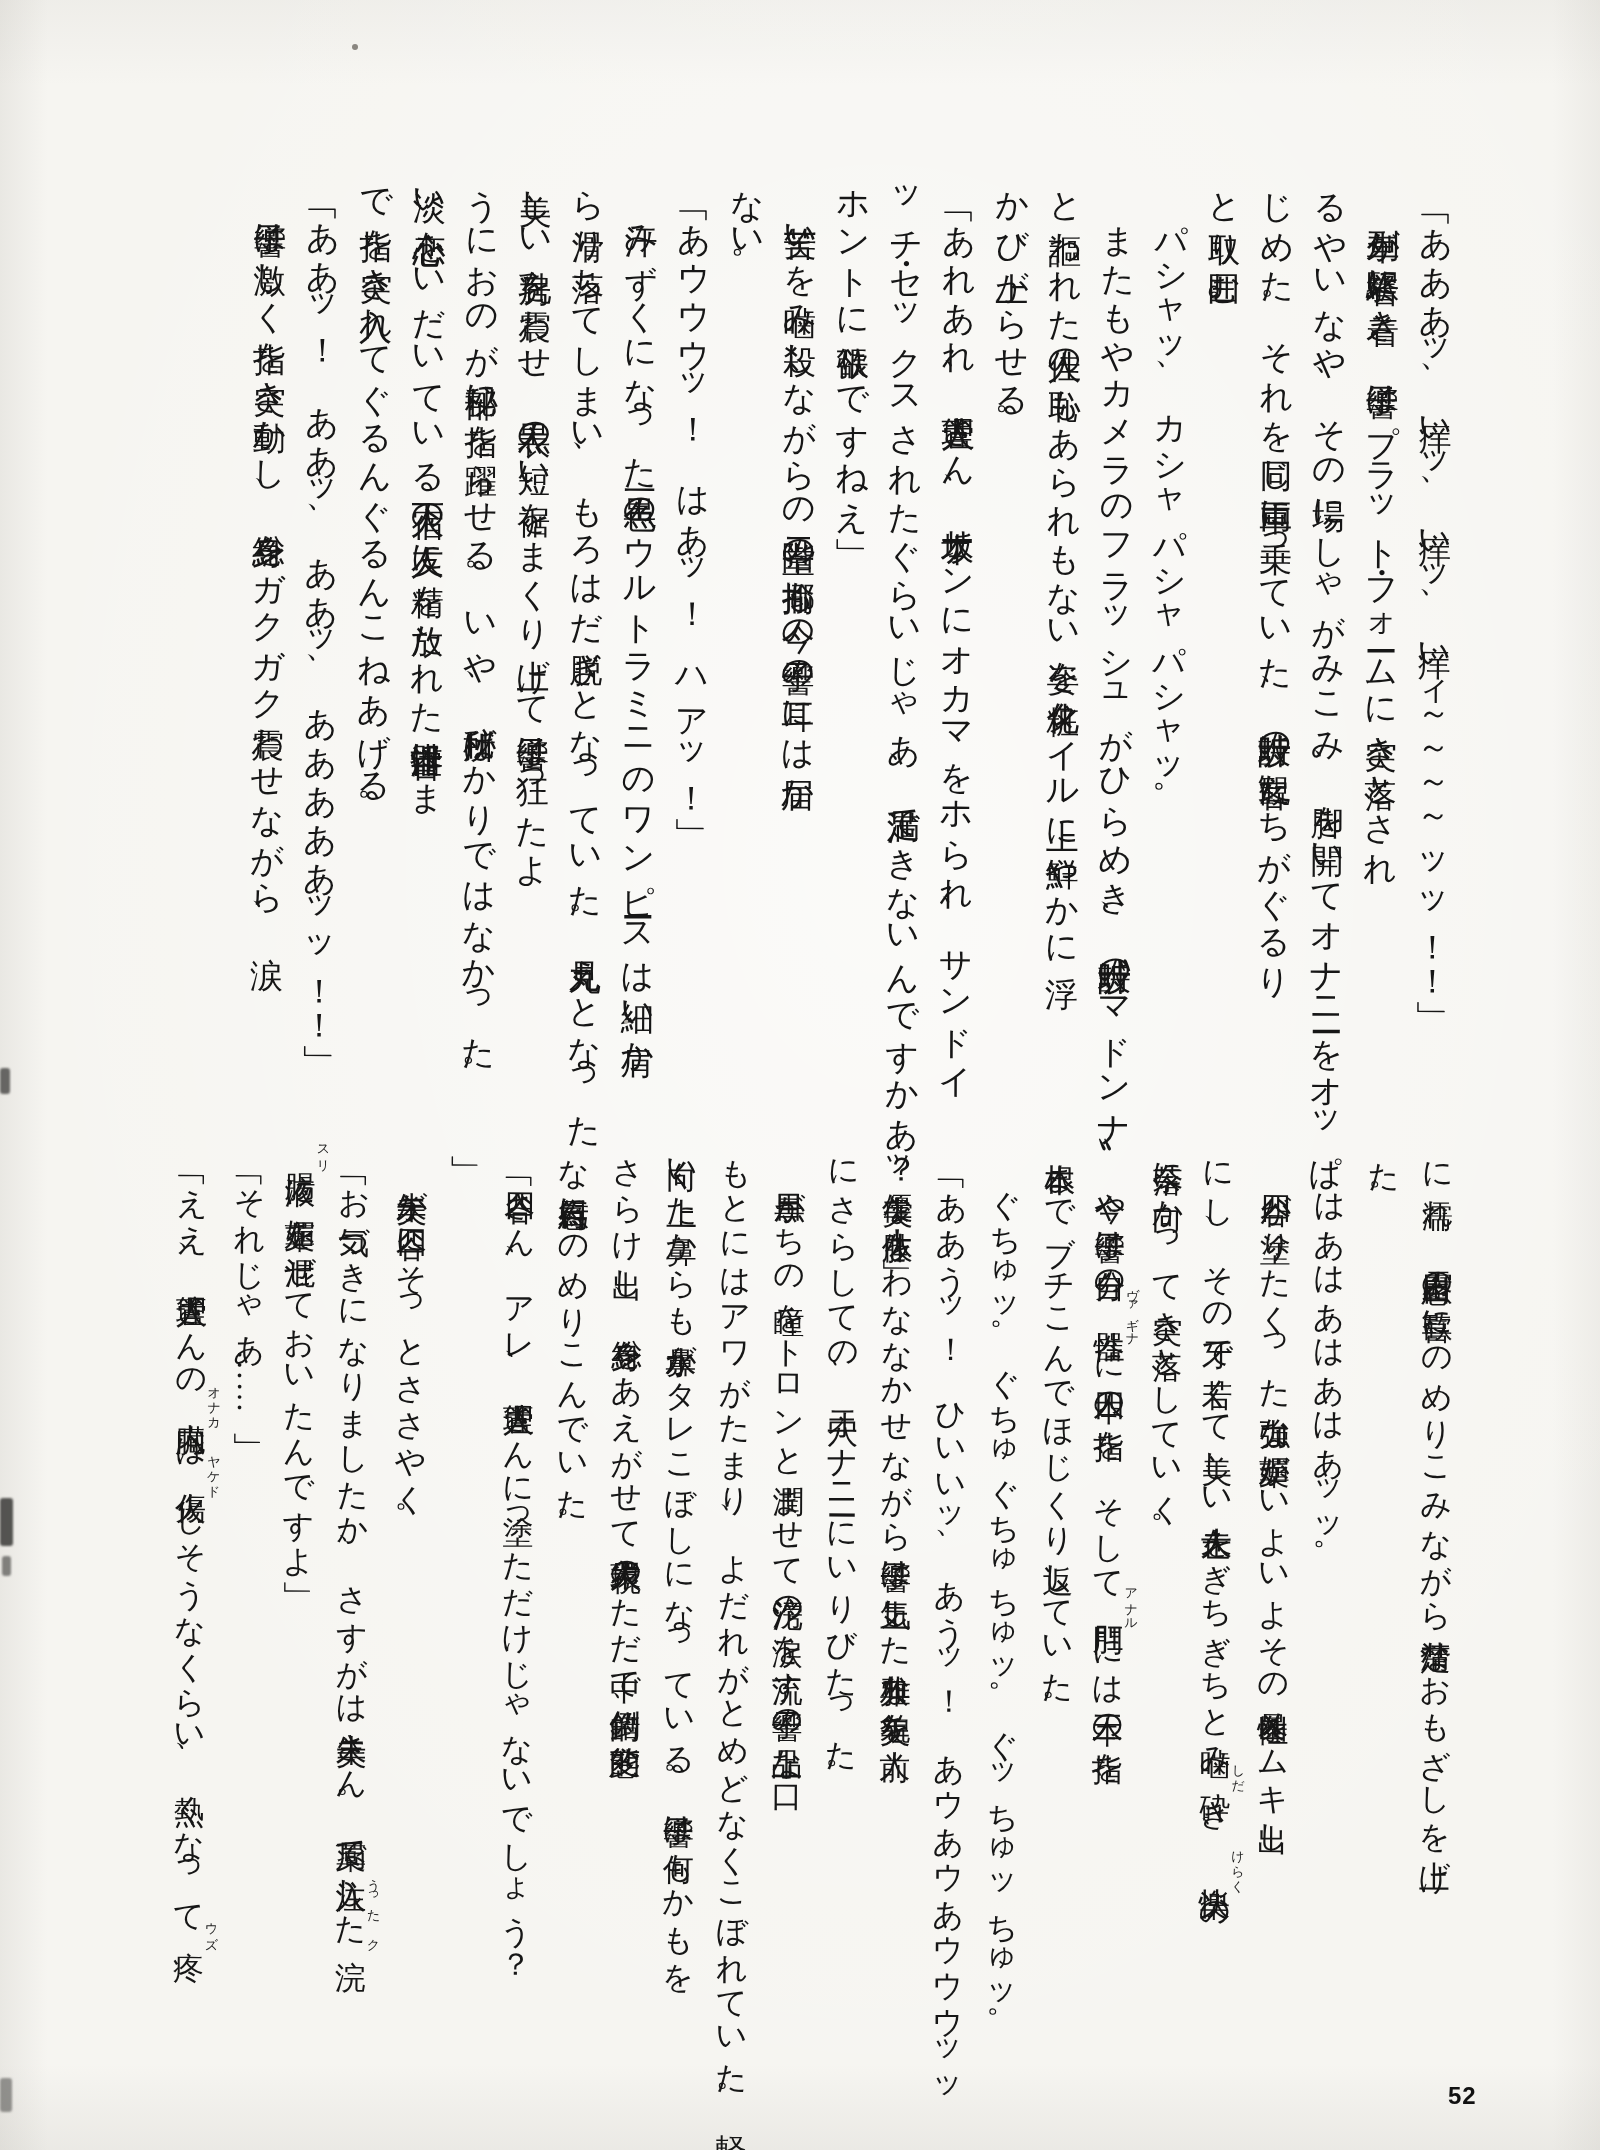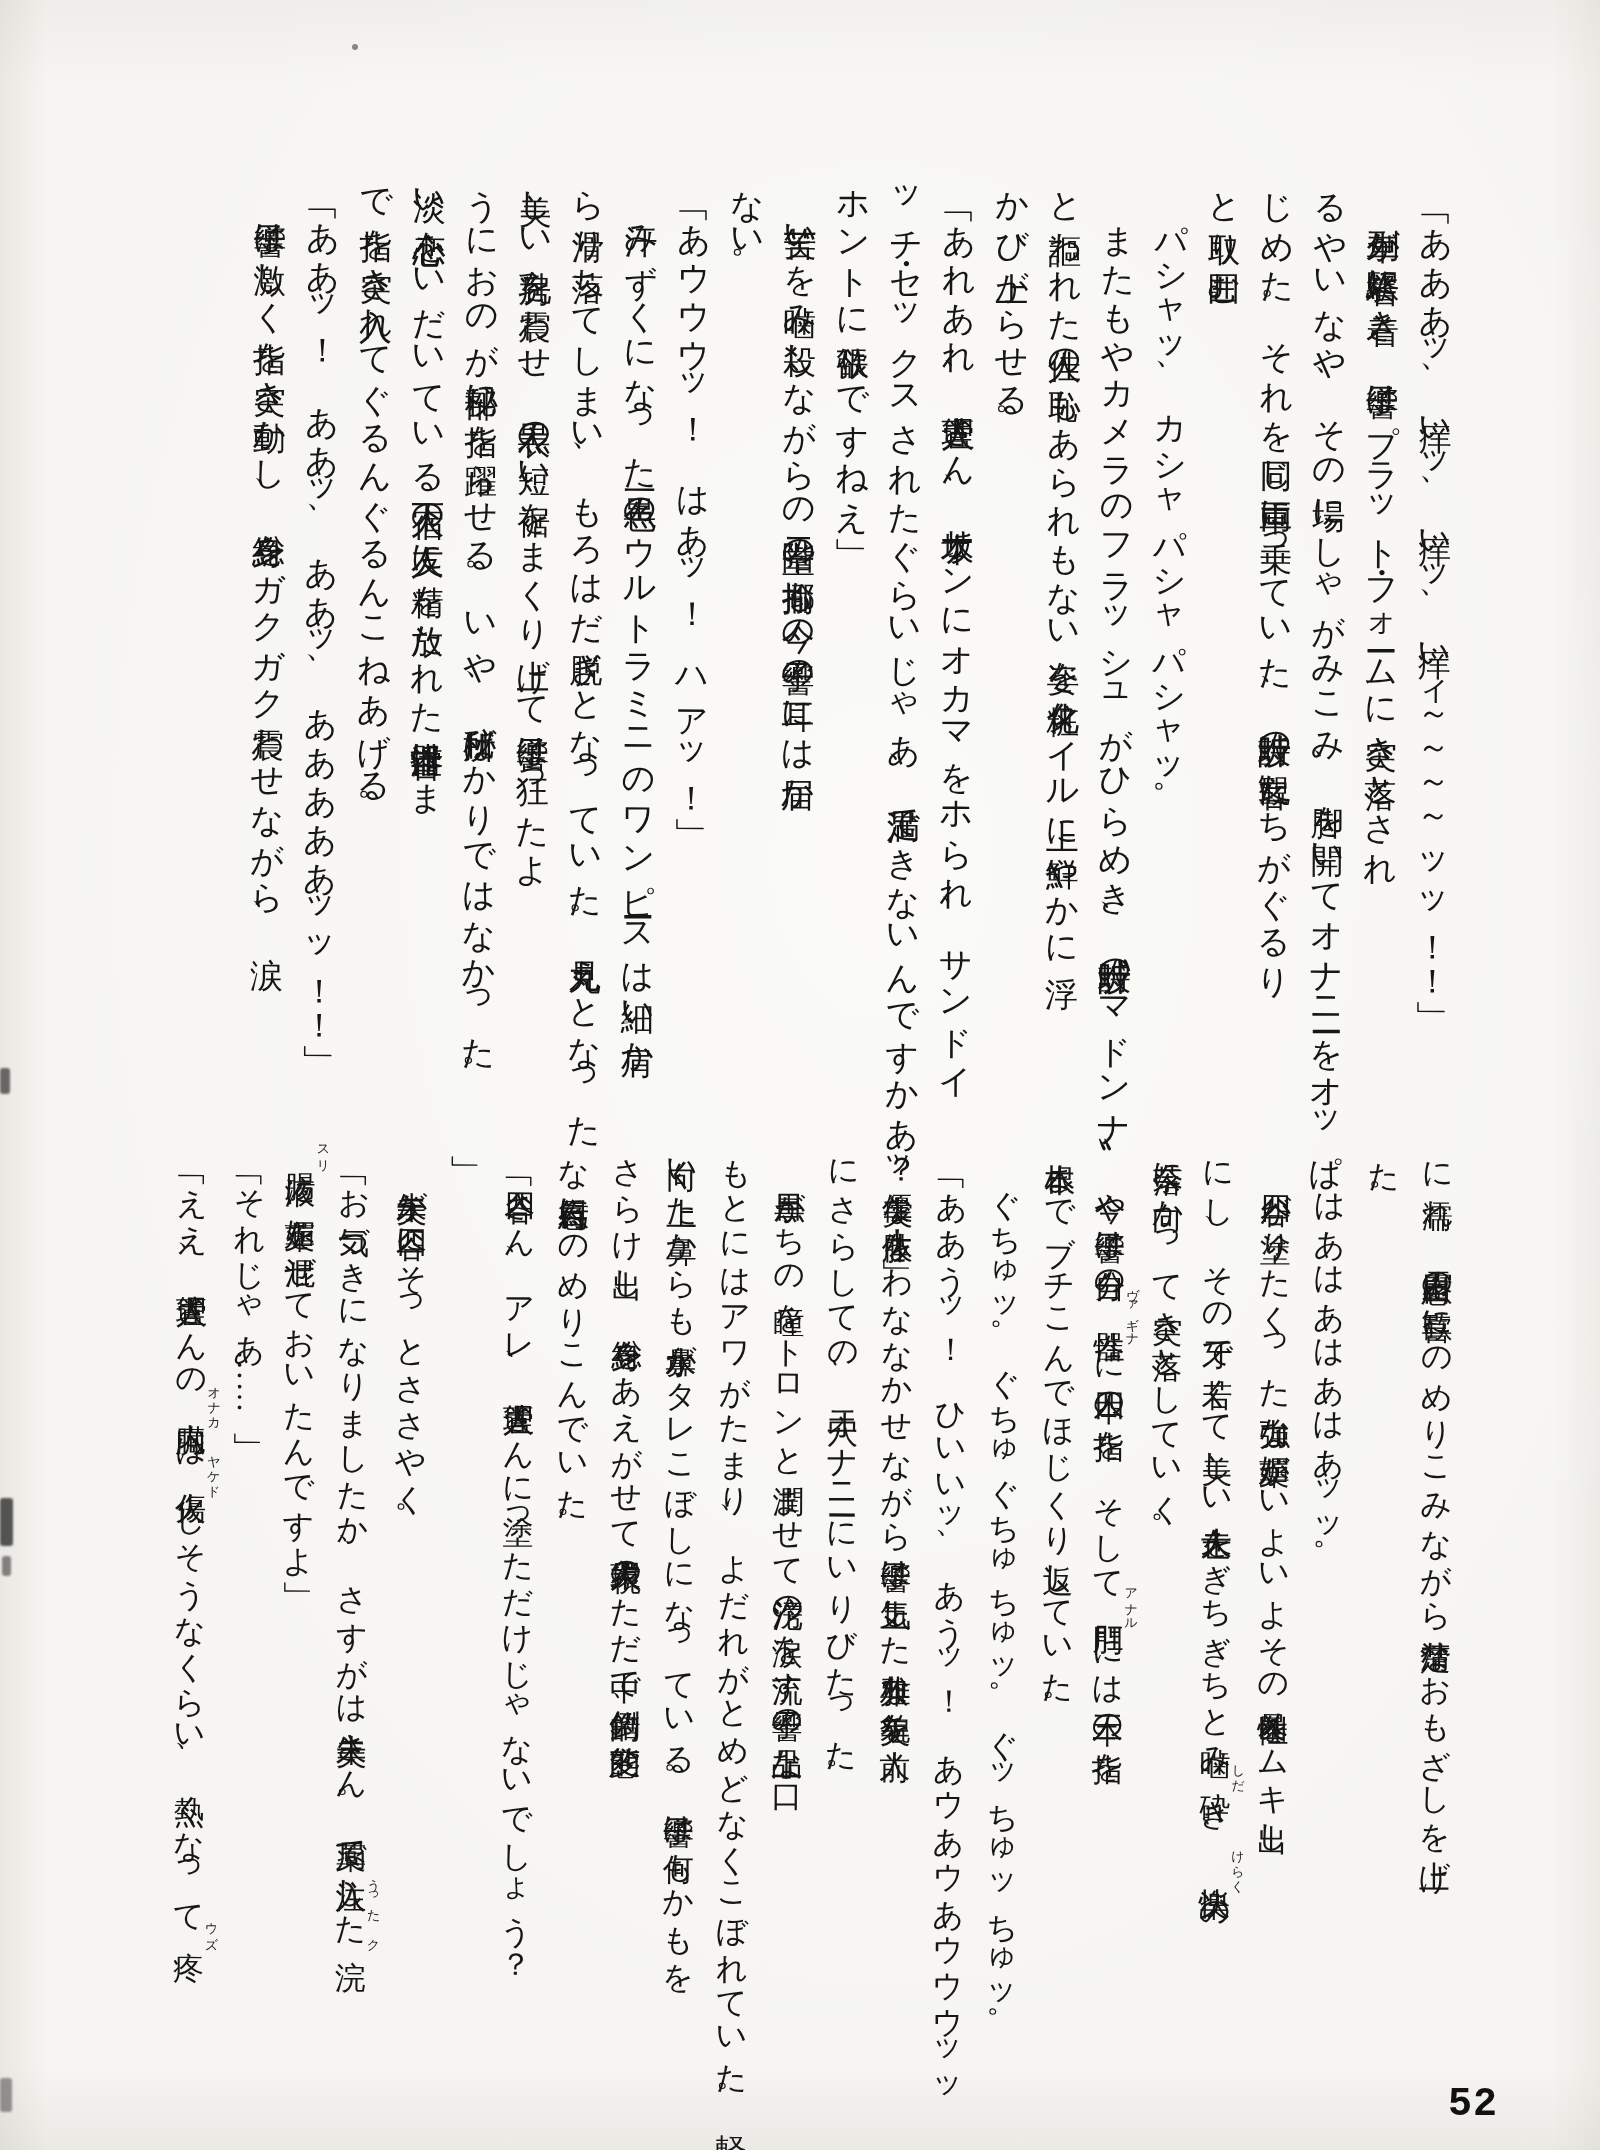--- a/index.html
+++ b/index.html
@@ -24,22 +24,22 @@
   .vblock .col{display:block;}
   #top-block{top:168px;right:140px;width:1219px;height:1005px;font-size:33px;}
   #top-block .col{width:53px;line-height:53px;}
   #bottom-block{top:1138px;right:138px;width:1296px;height:985px;font-size:31px;}
   #bottom-block .col{width:54px;line-height:54px;}
   .col.indent{text-indent:1em;}
   ruby{ruby-align:center;}
   rt{font-size:13px;letter-spacing:0;font-weight:400;color:#222;}
   .page-number{
     position:absolute;left:1448px;top:2082px;
-    font-family:Liberation Mono, monospace;
-    font-weight:bold;font-size:40px;color:#111;letter-spacing:1px;
+    font-family:Liberation Sans, sans-serif;
+    font-weight:bold;font-size:24px;color:#111;letter-spacing:1px;
   }
   
   .smudge{position:absolute;background:#3a3a38;border-radius:3px;filter:blur(1px);}
   .sm1{left:0;top:1068px;width:10px;height:26px;opacity:.75;}
   .sm2{left:0;top:1498px;width:13px;height:48px;opacity:.85;}
   .sm3{left:2px;top:1556px;width:9px;height:20px;opacity:.6;}
   .sm4{left:0;top:2078px;width:12px;height:34px;opacity:.5;}
   .dot1{position:absolute;left:352px;top:44px;width:6px;height:6px;border-radius:50%;background:#8a8680;}
   .dot2{position:absolute;left:624px;top:1020px;width:4px;height:4px;border-radius:50%;background:#b5b1aa;}
 </style>

